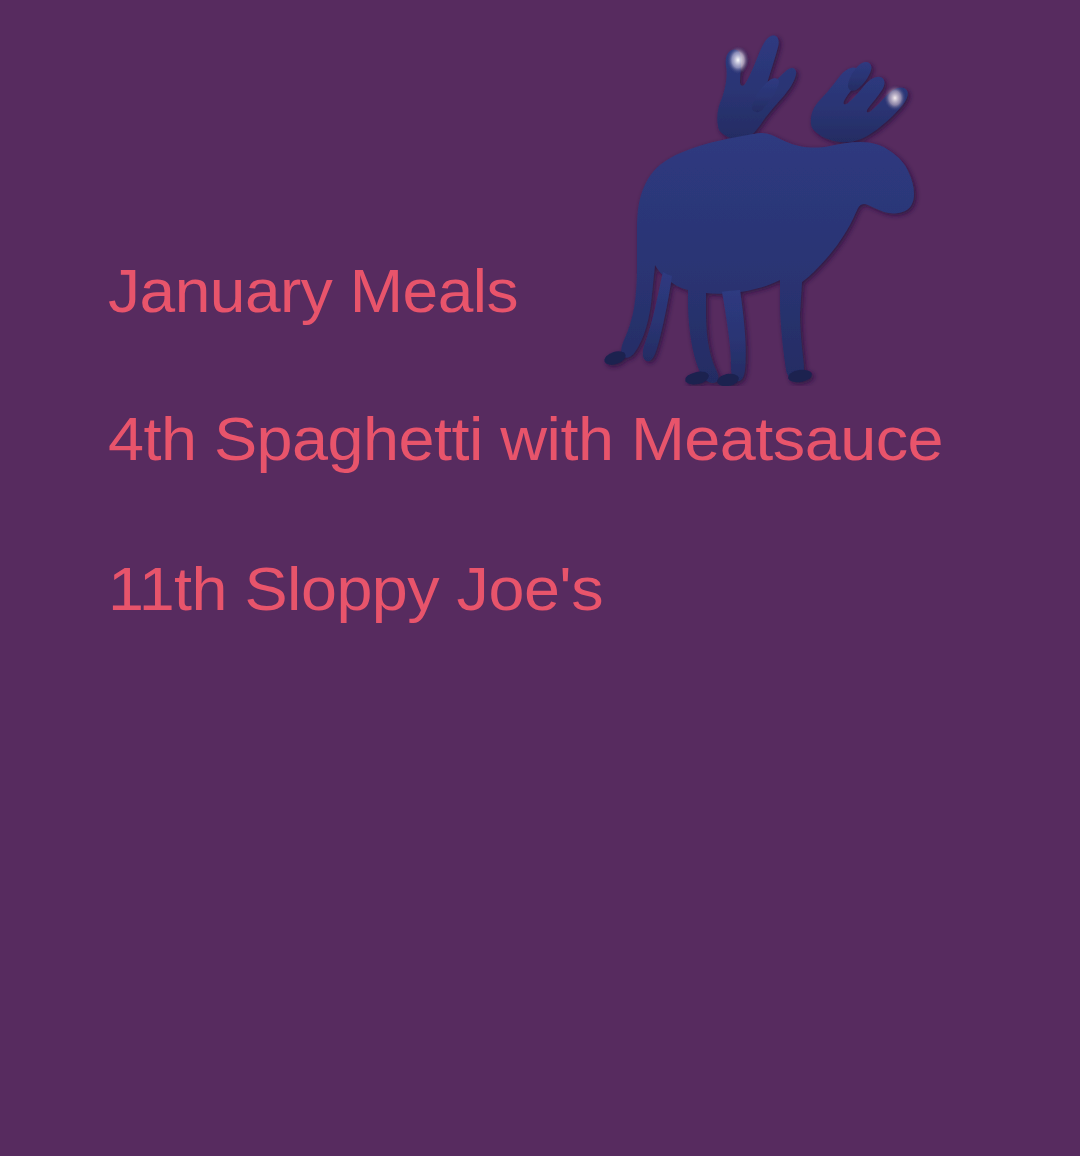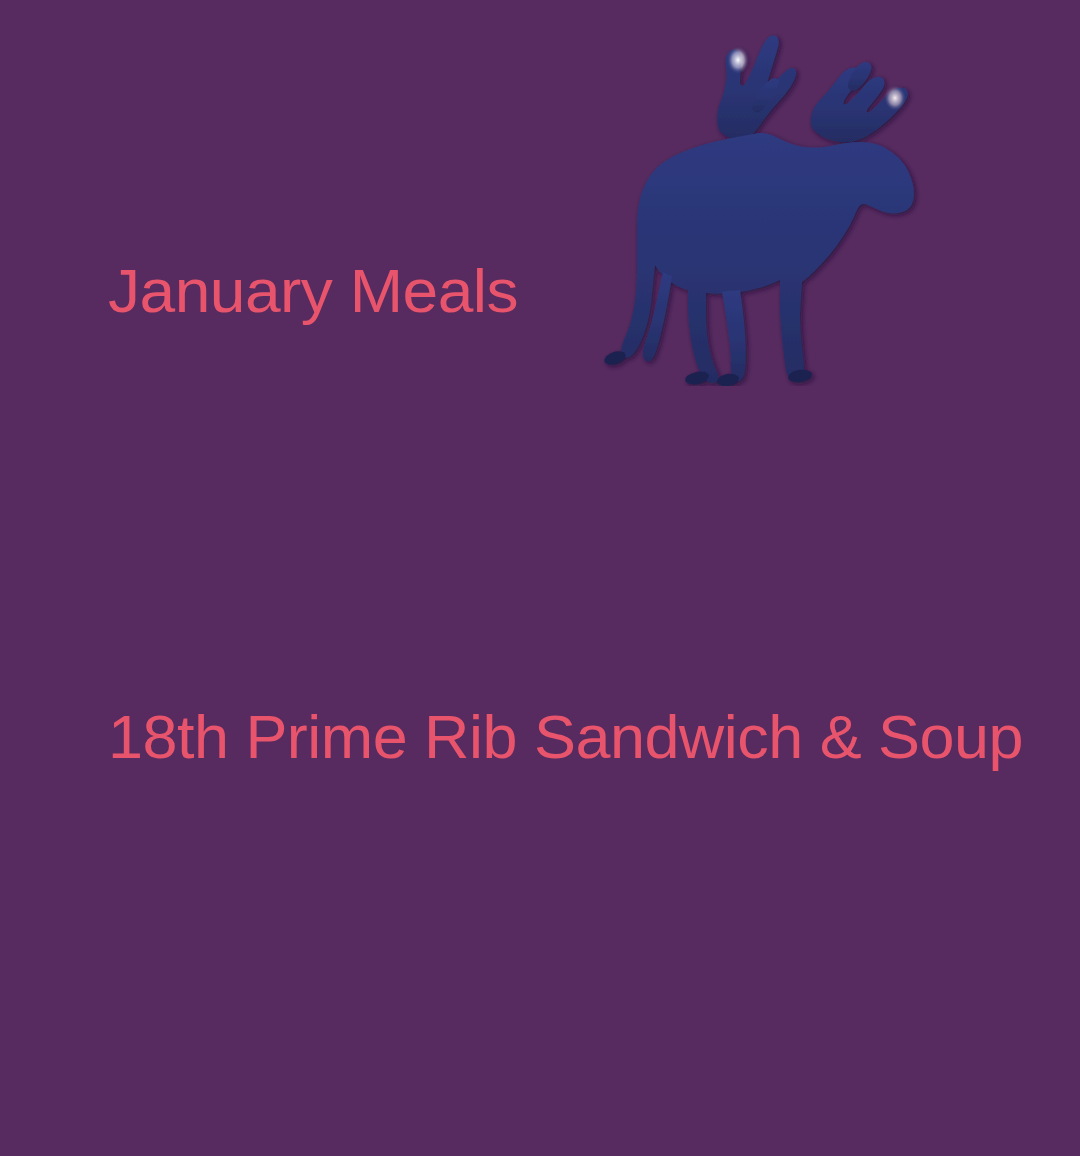--- a/index.html
+++ b/index.html
@@ -254,22 +254,25 @@
       </g>
     </svg>
   </div>
 
   <div id="meal-list">
 
     <div class="meal-line line-0">
       <span style="transform: scaleX(1.03356);">January Meals</span>
     </div>
 
-
-
-    <div class="meal-line line-3">
-      <span style="transform: scaleX(1.01473);">18th Prime Rib Sandwich &amp; Soup</span>
+    <div class="meal-line line-1">
+      <span style="transform: scaleX(1.04455);">4th Spaghetti with Meatsauce</span>
     </div>
+
+    <div class="meal-line line-2">
+      <span style="transform: scaleX(1.04341);">11th Sloppy Joe's</span>
+    </div>
+
 
 
 
   </div>
 </div>
 
 </body></html>

